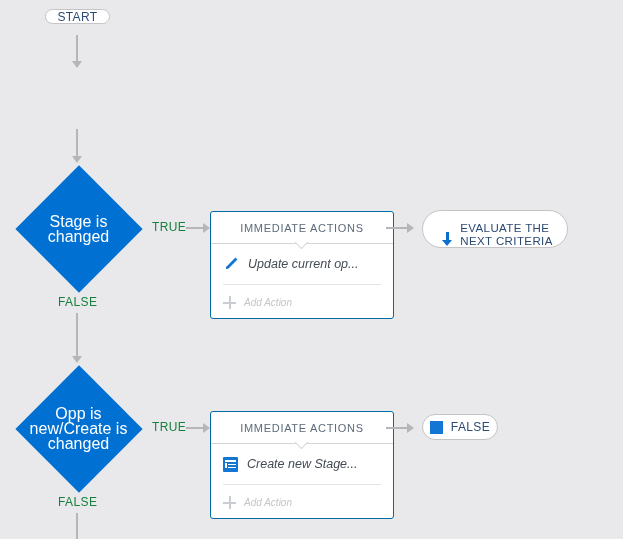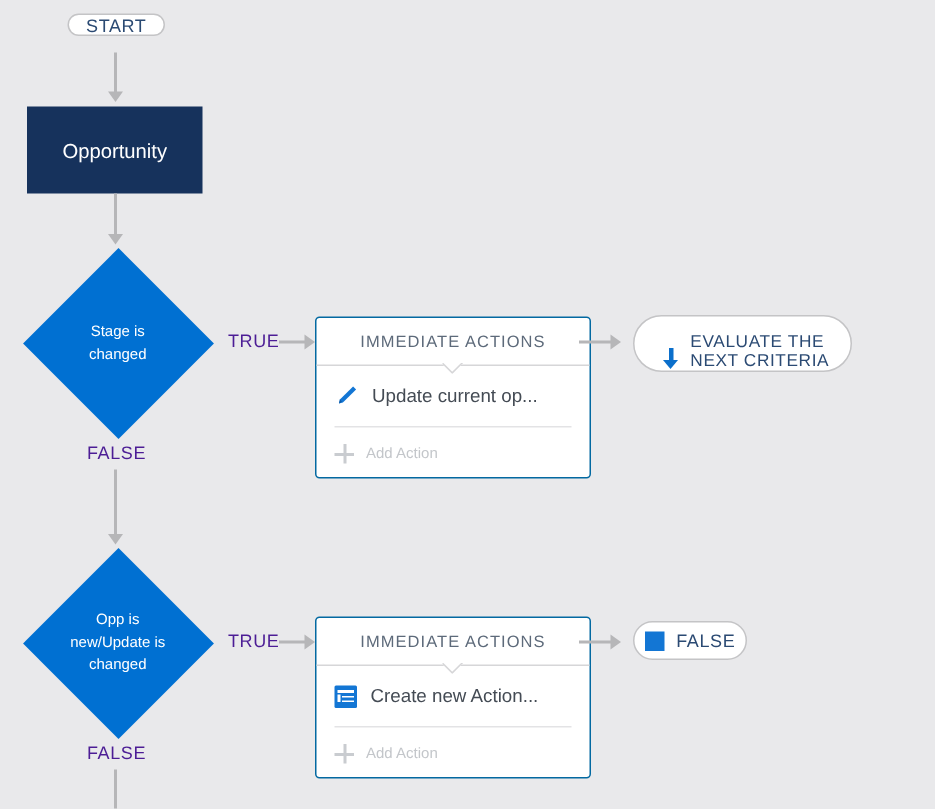--- a/index.html
+++ b/index.html
@@ -116,33 +116,33 @@
     transform: rotate(45deg);
   }
   .diamond-label {
     position: absolute;
     left: 0; top: 0;
     width: 127px; height: 127px;
     display: flex;
     align-items: center;
     justify-content: center;
     color: #ffffff;
-    font-size: 10px;
+    font-size: 16px;
     line-height: 15px;
     text-align: center;
     white-space: pre-line;
     pointer-events: none;
   }
   #diamond1-wrap { left: 15px; top: 165px; }
   #diamond2-wrap { left: 15px; top: 365px; }
 
   
   .branch-label {
     position: absolute;
-    color: #4c1d95;
+    color: #15803d;
     font-size: 12px;
     letter-spacing: 0.4px;
   }
   #true-label-1 { left: 152px; top: 220px; }
   #false-label-1 { left: 58px; top: 295px; }
   #true-label-2 { left: 152px; top: 420px; }
   #false-label-2 { left: 58px; top: 495px; }
 
   
   .conn-line {
@@ -199,21 +199,21 @@
     content: "";
     position: absolute;
     left: 1px; top: -6px;
     width: 10px; height: 10px;
     background: #ffffff;
     border-right: 1px solid #d6d6d8;
     border-bottom: 1px solid #d6d6d8;
     transform: rotate(45deg);
   }
 
-  .card-body { padding: 0 12px; }
+  .card-body { padding: 0 12px; font-style: italic; }
 
   .action-row {
     height: 40px;
     display: flex;
     align-items: center;
     gap: 9px;
     border-bottom: 1px solid #e3e3e5;
   }
   .action-label {
     color: #444b54;
@@ -272,23 +272,20 @@
 
 <div id="canvas">
 
   <div class="pill pill-start">
     <span>START</span>
   </div>
 
   <div class="conn-line" style="left:76px; top:35px; width:2px; height:27px;"></div>
   <div class="conn-head-down" style="left:72px; top:61px;"></div>
 
-  <div class="object-box">
-    <span>Opportunity</span>
-  </div>
 
   <div class="conn-line" style="left:76px; top:129px; width:2px; height:28px;"></div>
   <div class="conn-head-down" style="left:72px; top:156px;"></div>
 
   <div id="diamond1-wrap" class="diamond-wrap">
     <div class="diamond-shape">
         <div></div>
       </div>
     <div class="diamond-label">Stage is
 changed</div>
@@ -330,21 +327,21 @@
     <span class="arrow-down-icon"></span>
     <span class="pill-eval-text">EVALUATE THE
 NEXT CRITERIA</span>
   </div>
 
   <div id="diamond2-wrap" class="diamond-wrap">
     <div class="diamond-shape">
         <div></div>
       </div>
     <div class="diamond-label">Opp is
-new/Update is
+new/Create is
 changed</div>
   </div>
 
   <div id="true-label-2" class="branch-label">TRUE</div>
   <div id="false-label-2" class="branch-label">FALSE</div>
 
   <div class="conn-line" style="left:186px; top:427px; width:18px; height:2px;"></div>
   <div class="conn-head-right" style="left:203px; top:423px;"></div>
 
   <div class="conn-line" style="left:76px; top:513px; width:2px; height:26px;"></div>
@@ -355,21 +352,21 @@
       <span class="card-notch"></span>
     </div>
     <div class="card-body">
       <div class="action-row">
         <span class="record-icon">
           <span class="bar b1"></span>
           <span class="tab"></span>
           <span class="bar b2"></span>
           <span class="bar b3"></span>
         </span>
-        <span class="action-label">Create new Action...</span>
+        <span class="action-label">Create new Stage...</span>
       </div>
       <div class="add-row">
         <span class="plus-icon"></span>
         <span class="add-label">Add Action</span>
       </div>
     </div>
   </div>
 
   <div class="conn-line" style="left:386px; top:427px; width:22px; height:2px;"></div>
   <div class="conn-head-right" style="left:407px; top:423px;"></div>

